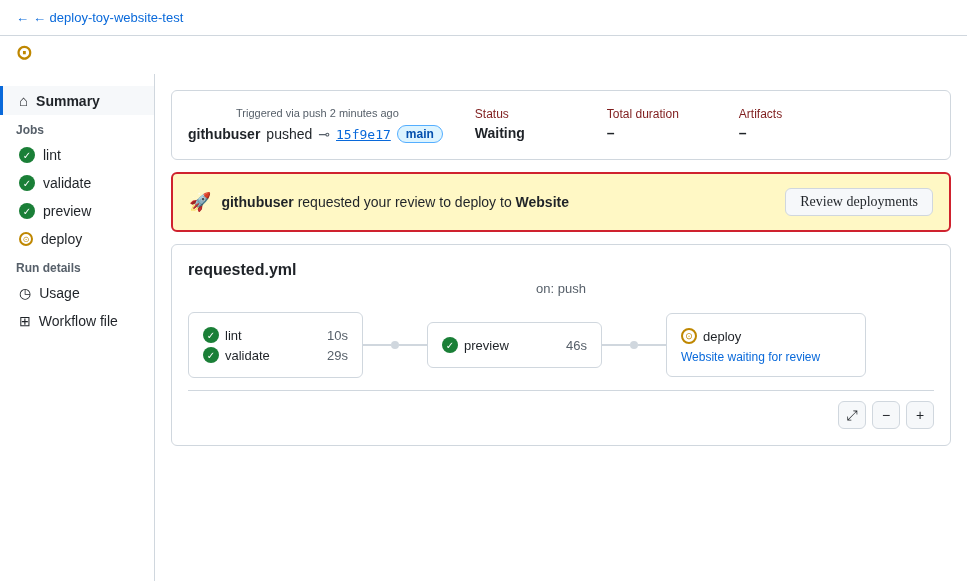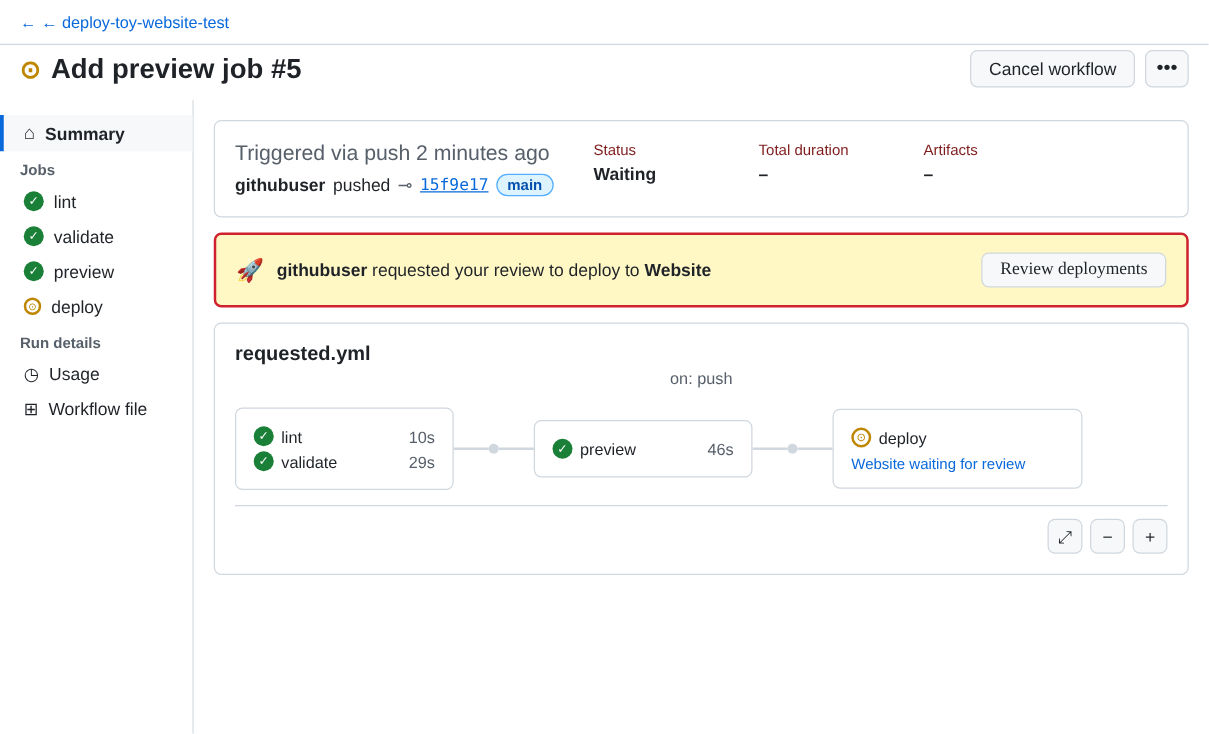--- a/index.html
+++ b/index.html
@@ -17,21 +17,21 @@
 
     .sidebar { width: 155px; padding: 12px 0; border-right: 1px solid #d0d7de; flex-shrink: 0; }
     .sidebar-item { display: flex; align-items: center; gap: 8px; padding: 6px 16px; cursor: pointer; color: #1f2328; font-size: 14px; border-left: 3px solid transparent; }
     .sidebar-item.active { border-left: 3px solid #0969da; font-weight: 600; background: #f6f8fa; }
     .sidebar-section-label { padding: 8px 16px 4px; font-size: 12px; font-weight: 600; color: #57606a; text-transform: none; }
 
     .content { flex: 1; padding: 16px; overflow-y: auto; background: #fff; }
 
     .info-card { border: 1px solid #d0d7de; border-radius: 6px; padding: 16px; margin-bottom: 12px; }
     .info-card-top { display: flex; align-items: flex-start; gap: 32px; }
-    .trigger-text { font-size: 17px; color: #57606a; margin-bottom: 6px; }
+    .trigger-text { font-size: 11px; color: #57606a; margin-bottom: 6px; margin-left: 48px; }
     .commit-line { display: flex; align-items: center; gap: 6px; font-size: 14px; }
     .commit-hash { color: #0969da; font-family: monospace; font-size: 13px; }
     .branch-badge { background: #ddf4ff; color: #0550ae; border: 1px solid #54aeff; border-radius: 20px; padding: 1px 8px; font-size: 12px; font-weight: 600; }
     .status-col, .duration-col, .artifacts-col { min-width: 100px; }
     .col-label { font-size: 12px; color: #7f1d1d; margin-bottom: 4px; }
     .col-value { font-size: 14px; font-weight: 600; color: #1f2328; }
     .waiting-text { color: #1f2328; font-weight: 600; }
 
     .review-banner { border: 2px solid #cf222e; border-radius: 6px; background: #fff8c5; padding: 14px 16px; margin-bottom: 12px; display: flex; align-items: center; justify-content: space-between; }
     .review-banner-left { display: flex; align-items: center; gap: 10px; font-size: 14px; }
@@ -71,25 +71,20 @@
       <a class="back-link" href="#">
         <span>←</span>
         <span>← deploy-toy-website-test</span>
       </a>
     </div>
   </div>
 </div>
 <div style="display:flex; align-items:center; justify-content:space-between; padding: 4px 16px 10px 16px;">
   <div class="page-title">
     <span class="title-icon">⊙</span>
-    <span>Add preview job #5</span>
-  </div>
-  <div style="display:flex;gap:8px;">
-    <button class="cancel-btn">Cancel workflow</button>
-    <button class="more-btn">•••</button>
   </div>
 </div>
 
 <div class="main-layout">
 
   <div class="sidebar">
     <div class="sidebar-item active">
       <span style="font-size:15px;">⌂</span>
       <span>Summary</span>
     </div>

